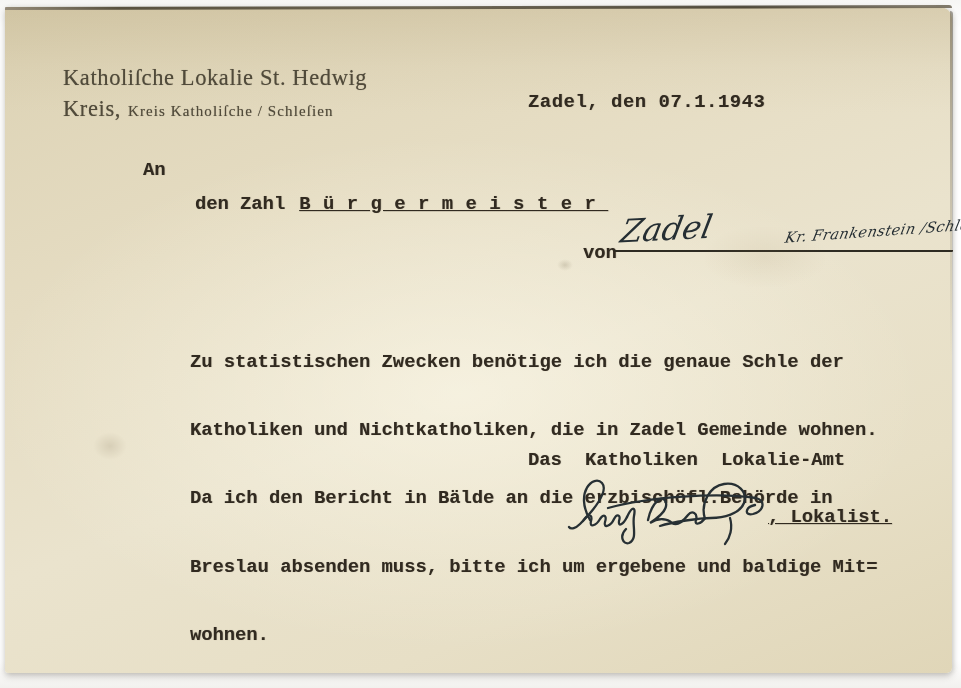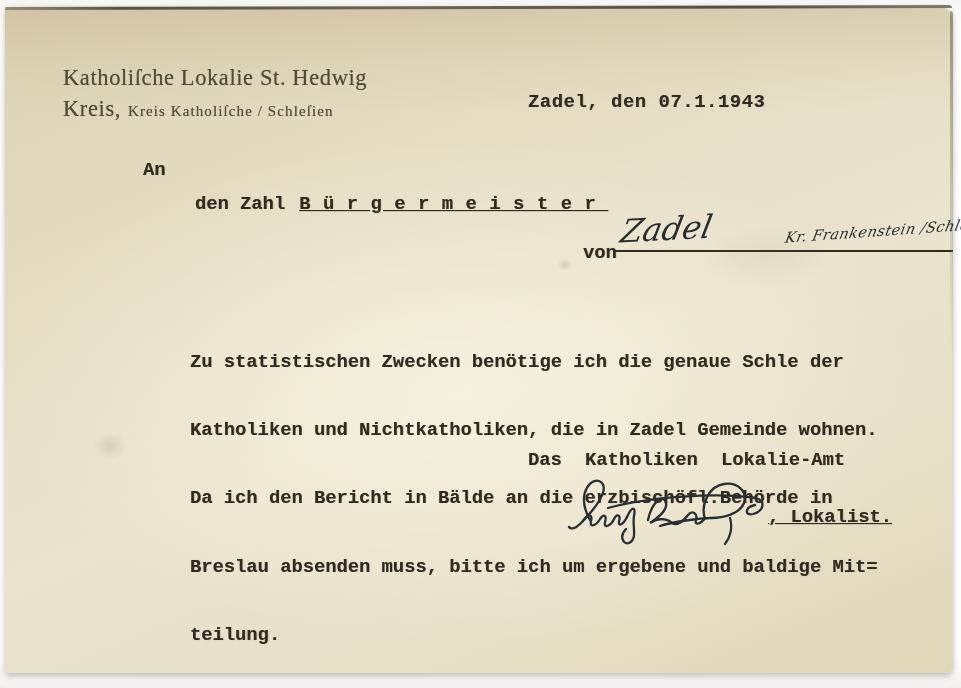--- a/index.html
+++ b/index.html
@@ -96,21 +96,21 @@
     <div class="typed von-label">von</div>
     <div class="von-underline"></div>
     <div class="hw hw-place">Zadel</div>
     <div class="hw hw-detail">Kr. Frankenstein /Schle.</div>
 
     <div class="typed body-block">
       <div>Zu statistischen Zwecken benötige ich die genaue Schle der</div>
       <div>Katholiken und Nichtkatholiken, die in Zadel Gemeinde wohnen.</div>
       <div>Da ich den Bericht in Bälde an die erzbischöfl.Behörde in</div>
       <div>Breslau absenden muss, bitte ich um ergebene und baldige Mit=</div>
-      <div>teilung.</div>
+      <div>wohnen.</div>
     </div>
 
     <div class="typed closing-office">Das Katholiken Lokalie-Amt</div>
 
     <svg class="signature-svg" viewBox="0 0 228 76" fill="none" xmlns="http://www.w3.org/2000/svg">
       <g stroke="#273034" stroke-width="2.3" stroke-linecap="round" fill="none">
         <path d="M40,50 C24,22 44,4 52,13 C59,21 44,40 30,54 C26,58 21,60 19,57"></path>
         <path d="M33,51 C38,43 43,44 41,51 C39,58 46,56 50,49 C54,43 57,46 55,52 C53,59 61,56 64,49 C67,43 71,45 69,51 C68,57 73,55 77,47"></path>
         <path d="M77,47 C82,36 86,36 84,46 C82,56 88,69 79,73 C73,75 69,66 76,59"></path>
         <path d="M98,50 C102,31 114,23 116,33 C118,41 106,49 100,53 C109,47 118,49 122,53 C128,57 134,50 138,45 C142,40 148,43 146,50 C144,56 151,54 155,48"></path>

